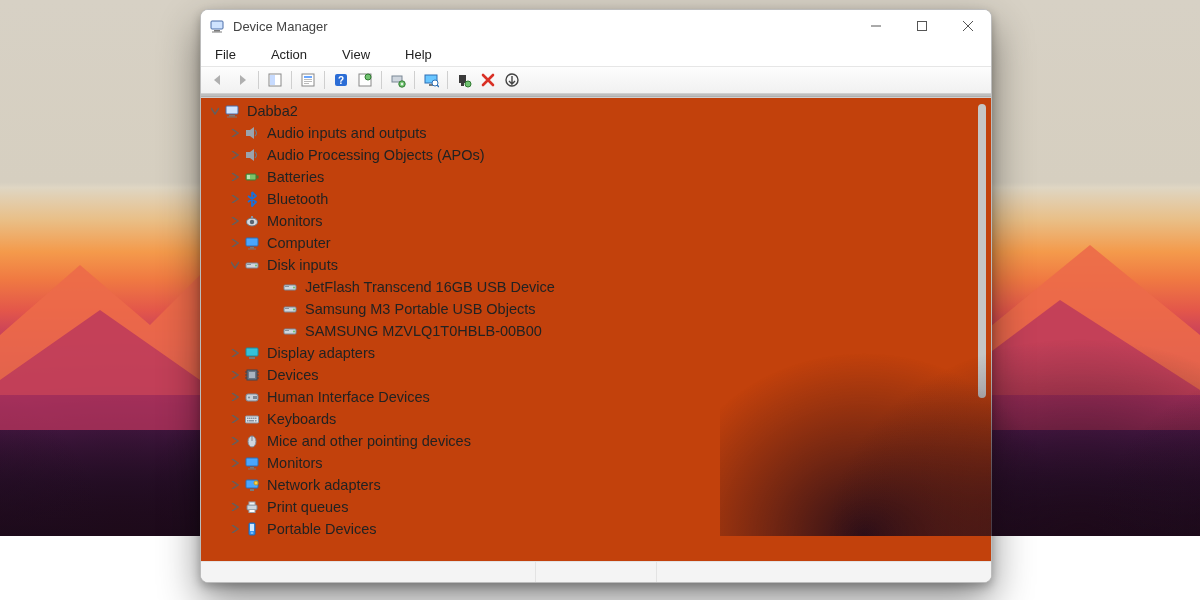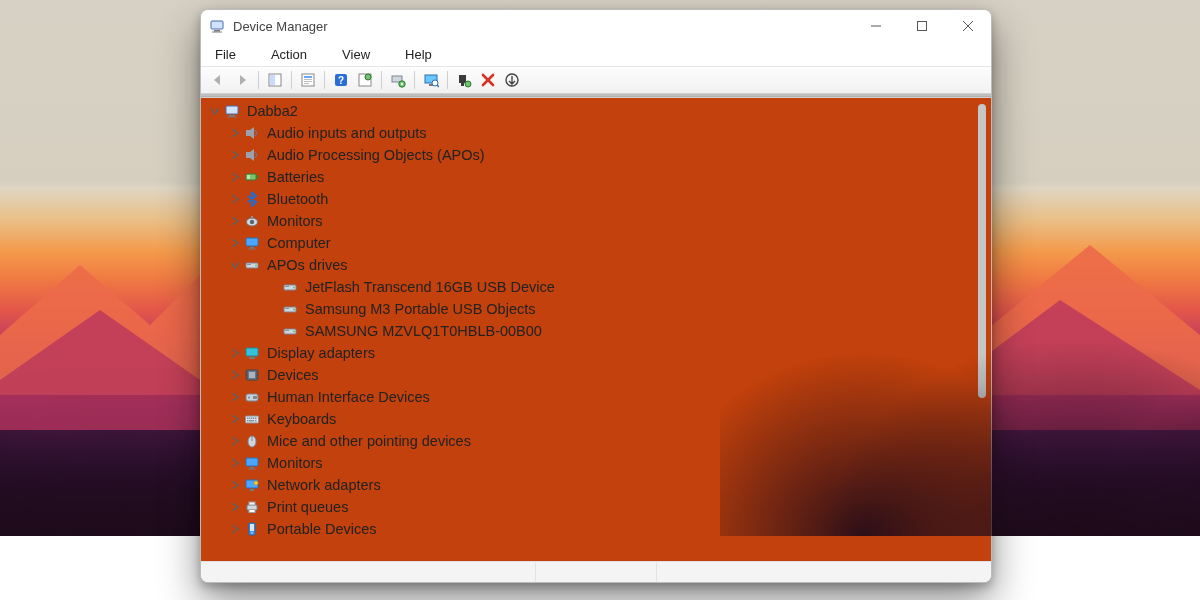--- a/index.html
+++ b/index.html
@@ -574,21 +574,21 @@
             <span class="twisty">
               <svg viewBox="0 0 8 8">
                 <use href="#chevron-down"></use>
               </svg>
             </span>
             <span class="icon">
               <svg viewBox="0 0 16 16">
                 <use href="#ic-drive"></use>
               </svg>
             </span>
-            <span class="label">APOs drives</span>
+            <span class="label">Disk inputs</span>
           </div>
           <div class="node depth2">
             <span class="twisty"></span>
             <span class="icon">
               <svg viewBox="0 0 16 16">
                 <use href="#ic-drive"></use>
               </svg>
             </span>
             <span class="label">JetFlash Transcend 16GB USB Device</span>
           </div>

